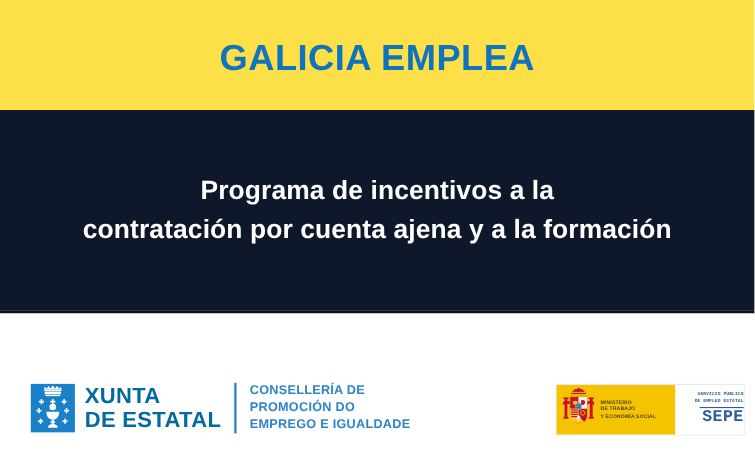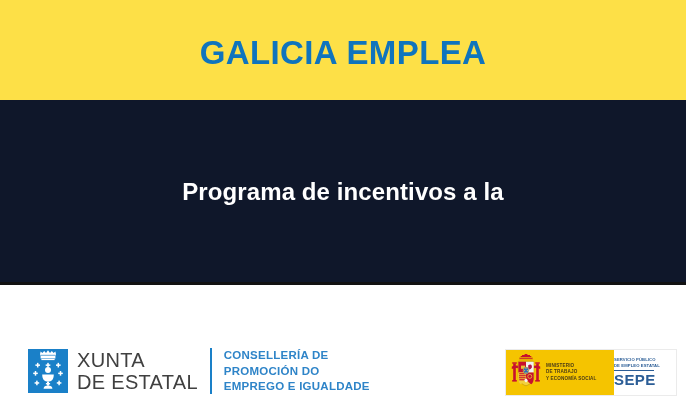--- a/index.html
+++ b/index.html
@@ -81,23 +81,23 @@
   .xunta-emblem {
     width: 40px; height: 44px;
     background: #1a80c8;
     position: relative;
     flex: none;
   }
   .xunta-emblem svg { display: block; }
 
   .xunta-words {
     margin-left: 9px;
-    color: #404040;
+    color: #0369a1;
     font-size: 20px;
-    font-weight: normal;
+    font-weight: bold;
     line-height: 22px;
     letter-spacing: 0.3px;
     white-space: nowrap;
   }
   .divider-v {
     width: 2px;
     height: 46px;
     background: #1a80c8;
     margin-left: 12px;
     margin-right: 12px;
@@ -137,23 +137,24 @@
     line-height: 6.2px;
     font-weight: bold;
     letter-spacing: 0.15px;
     white-space: nowrap;
   }
   .gov-white {
     background: #ffffff;
     width: 62px;
     display: flex;
     flex-direction: column;
-    align-items: flex-start;
+    align-items: flex-end;
     justify-content: center;
     box-sizing: border-box;
+    font-family: Liberation Mono, monospace;
   }
   .sepe-small {
     color: #2b5d96;
     font-size: 4.2px;
     line-height: 5.4px;
     font-weight: bold;
     text-align: center;
     letter-spacing: 0.1px;
     white-space: nowrap;
   }
@@ -173,20 +174,21 @@
 </style>
 </head>
 <body>
 
 <div class="title-area">
   <h1 class="main-title">GALICIA EMPLEA</h1>
 </div>
 
 <div class="banner">
   <div class="banner-line">Programa de incentivos a la</div>
+  <div class="banner-line">contratación por cuenta ajena y a la formación</div>
 </div>
 <div class="banner-rule"></div>
 
 <div class="footer"></div>
 
 <div class="xunta-block">
 
   <div class="xunta-emblem">
     <svg width="40" height="44" viewBox="0 0 40 44" xmlns="http://www.w3.org/2000/svg">
       <rect x="0" y="0" width="40" height="44" fill="#1a80c8"></rect>

